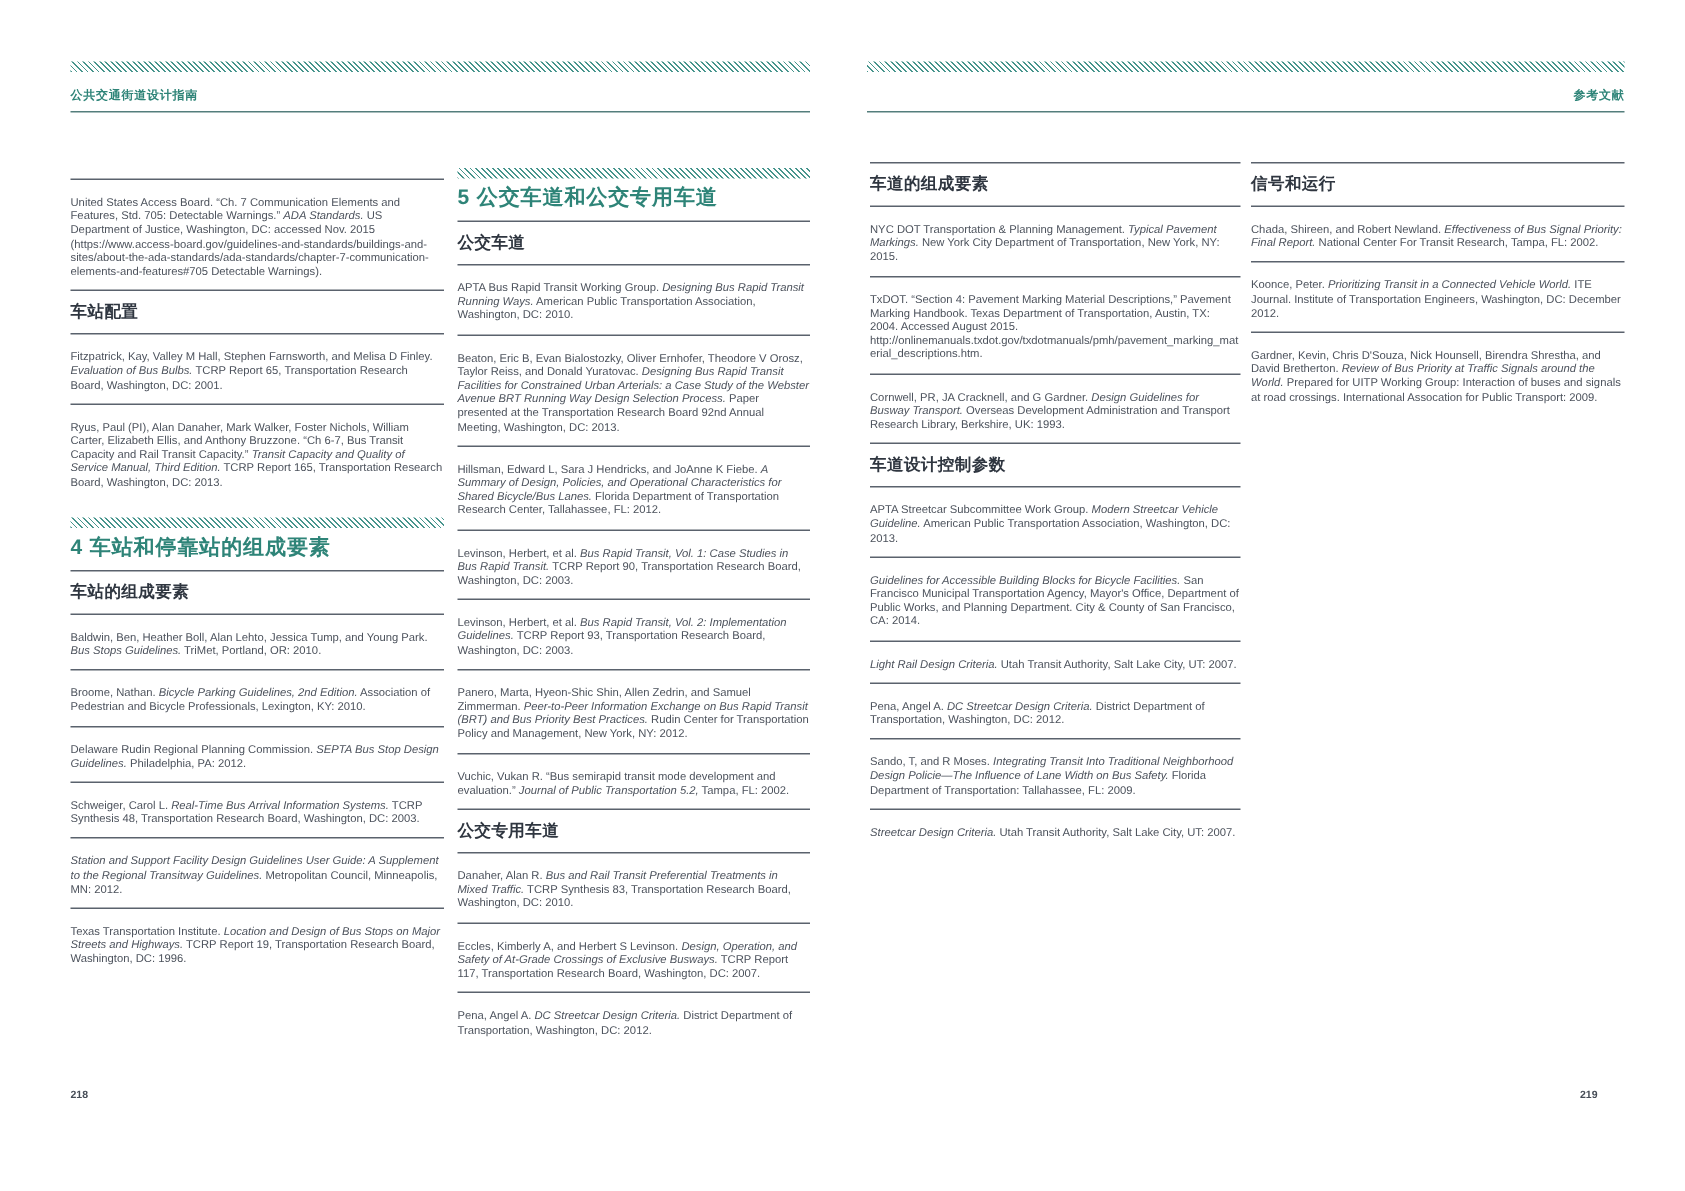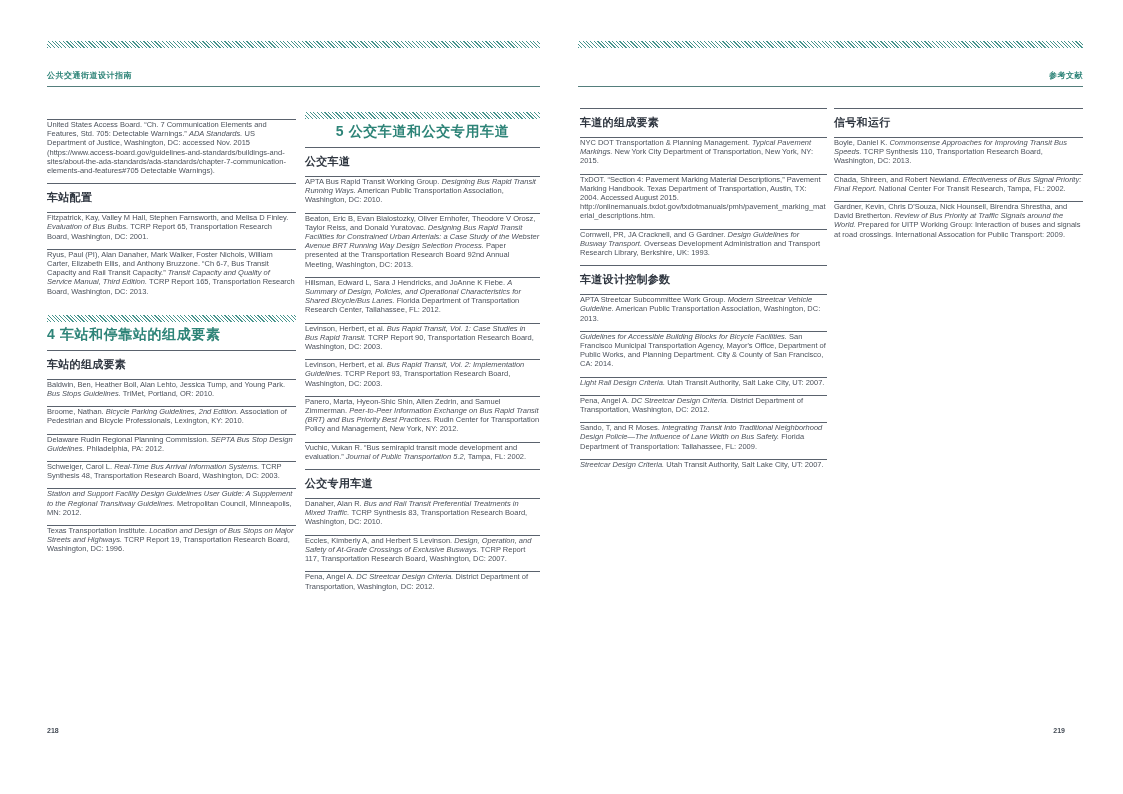--- a/index.html
+++ b/index.html
@@ -8,37 +8,37 @@
     background:#ffffff;
     font-family:"Liberation Sans","DejaVu Sans",sans-serif;
     -webkit-font-smoothing:antialiased;
   }
   .page{position:absolute;}
   .hatch{
     height:7px;
     background-image:repeating-linear-gradient(45deg,#47958d 0px,#47958d 0.9px,rgba(255,255,255,0) 0.9px,rgba(255,255,255,0) 2.6px);
   }
   .page-header{position:absolute;left:0;top:0;width:100%;}
-  .ptitle{font-size:8px;font-weight:bold;color:#2e8478;margin-top:22px;letter-spacing:0.5px;}
+  .ptitle{font-size:8px;font-weight:bold;color:#2e8478;margin-top:10px;letter-spacing:0.5px;}
   .ptitle.right{text-align:right;}
   .hrule{border-top:1px solid #547e7c;margin-top:5px;}
   .col{position:absolute;}
   .ref{
     border-top:1px solid #5a626d;
-    padding:0 0 8px;
+    padding:10px 0 8px;
     font-size:7.5px;line-height:9.2px;color:#4c525c;
     text-align:left;word-break:break-word;
   }
   .subhead{
     border-top:1px solid #5a626d;
     padding:6px 0 7px;
     font-size:11px;font-weight:bold;color:#2f3640;letter-spacing:0.3px;
   }
   .section-head{margin-top:11px;}
-  .col > .section-head:first-child{margin-top:0;text-align:center;}
+  .col > .section-head:first-child{margin-top:0;}
   .heading{
     font-size:14px;font-weight:bold;color:#2e8478;
     padding:4px 0 6px;letter-spacing:0.6px;
   }
   .pagenum{position:absolute;font-size:7px;color:#454c56;font-weight:bold;}
   .pagenum.right{text-align:right;}
 </style>
 </head>
 <body>
 
@@ -100,18 +100,18 @@
       <div class="subhead">车道设计控制参数</div>
       <div class="ref"><span>APTA Streetcar Subcommittee Work Group. </span><i>Modern Streetcar Vehicle Guideline.</i><span> American Public Transportation Association, Washington, DC: 2013.</span></div>
       <div class="ref"><i>Guidelines for Accessible Building Blocks for Bicycle Facilities.</i><span> San Francisco Municipal Transportation Agency, Mayor's Office, Department of Public Works, and Planning Department. City &amp; County of San Francisco, CA: 2014.</span></div>
       <div class="ref"><i>Light Rail Design Criteria.</i><span> Utah Transit Authority, Salt Lake City, UT: 2007.</span></div>
       <div class="ref"><span>Pena, Angel A. </span><i>DC Streetcar Design Criteria.</i><span> District Department of Transportation, Washington, DC: 2012.</span></div>
       <div class="ref"><span>Sando, T, and R Moses. </span><i>Integrating Transit Into Traditional Neighborhood Design Policie—The Influence of Lane Width on Bus Safety.</i><span> Florida Department of Transportation: Tallahassee, FL: 2009.</span></div>
       <div class="ref"><i>Streetcar Design Criteria.</i><span> Utah Transit Authority, Salt Lake City, UT: 2007.</span></div>
     </div>
   <div class="col" style="left:256px;top:67px;width:249px;">
       <div class="subhead">信号和运行</div>
-      <div class="ref"><span>Boyle, Daniel K. </span><i>Commonsense Approaches for Improving Transit Bus Speeds.</i><span> TCRP Synthesis 110, Transportation Research Board, Washington, DC: 2013.</span></div>
       <div class="ref"><span>Chada, Shireen, and Robert Newland. </span><i>Effectiveness of Bus Signal Priority: Final Report.</i><span> National Center For Transit Research, Tampa, FL: 2002.</span></div>
+      <div class="ref"><span>Koonce, Peter. </span><i>Prioritizing Transit in a Connected Vehicle World.</i><span> ITE Journal. Institute of Transportation Engineers, Washington, DC: December 2012.</span></div>
       <div class="ref"><span>Gardner, Kevin, Chris D'Souza, Nick Hounsell, Birendra Shrestha, and David Bretherton. </span><i>Review of Bus Priority at Traffic Signals around the World.</i><span> Prepared for UITP Working Group: Interaction of buses and signals at road crossings. International Assocation for Public Transport: 2009.</span></div>
     </div>
   <div class="pagenum right" style="right:18px;top:686px;width:60px;">219</div>
 </div>
 
 </body></html>

